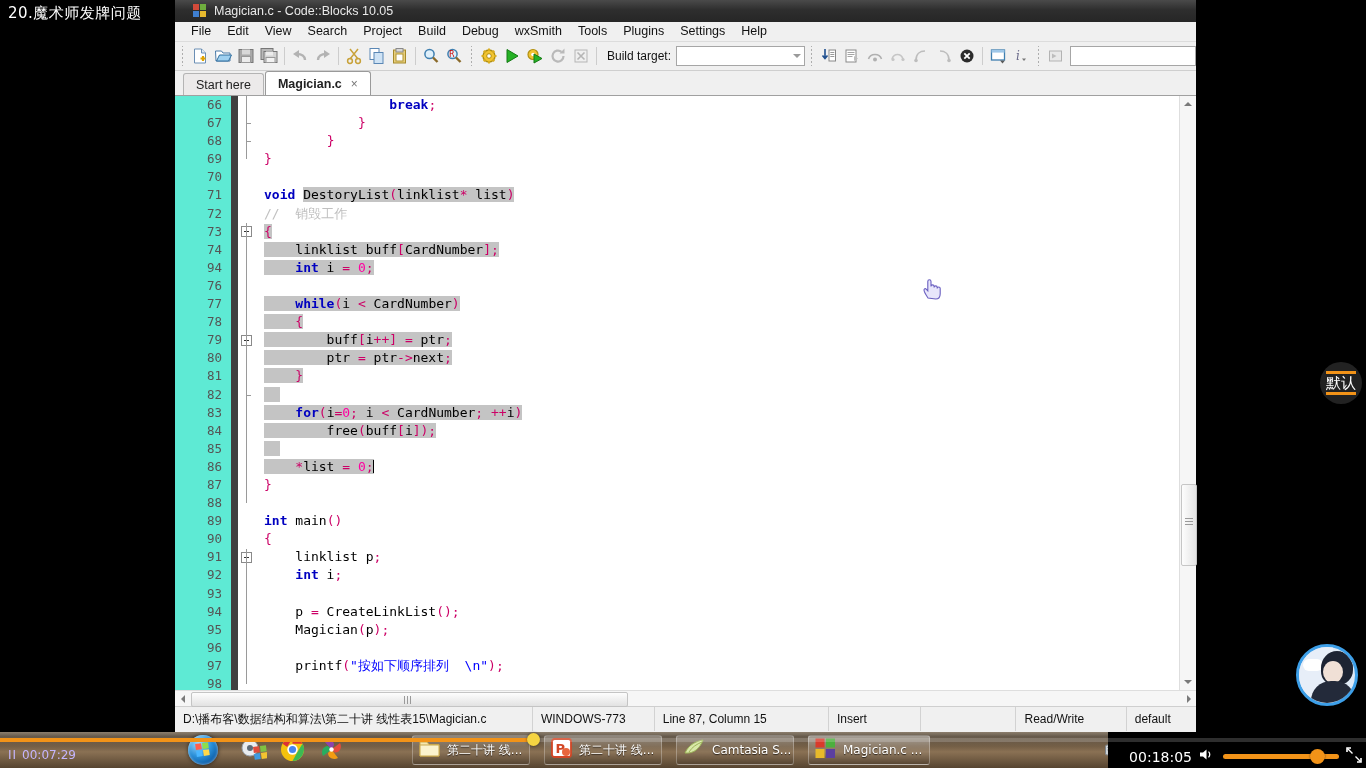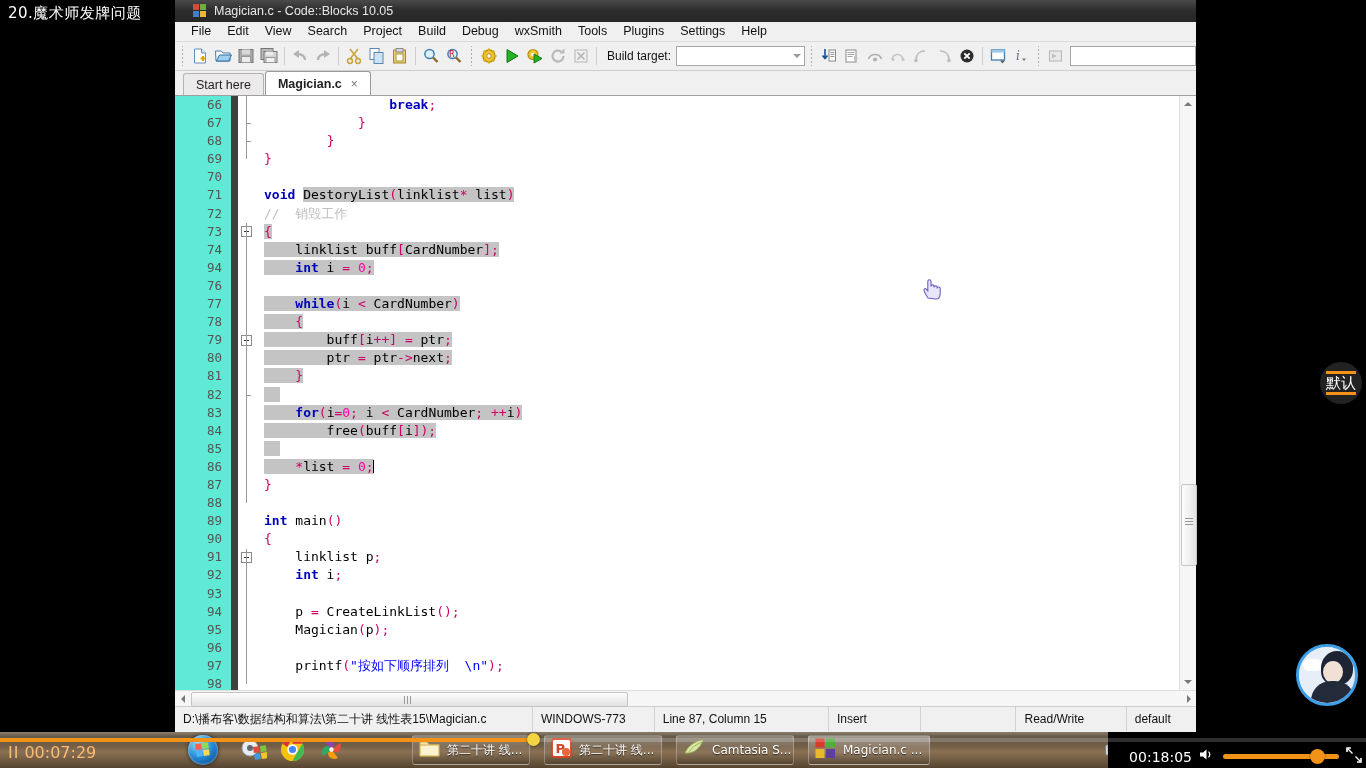--- a/index.html
+++ b/index.html
@@ -152,21 +152,21 @@
   .tray .ti{width:18px;height:18px;position:relative;display:flex;align-items:center;justify-content:center;}
   .clock{color:#fff;font-size:11.5px;line-height:13px;text-align:center;text-shadow:0 1px 1px rgba(0,0,0,.8);
     font-family:"DejaVu Sans",sans-serif;}
 
   
   .vp-bar{position:absolute;left:0;bottom:26px;width:1366px;height:5px;}
   .vp-track{position:absolute;left:0;top:1px;width:1366px;height:4px;background:rgba(255,255,255,.18);}
   .vp-fill{position:absolute;left:0;top:1px;height:4px;background:#f29318;}
   .vp-knob{position:absolute;top:-4px;width:13px;height:13px;border-radius:50%;
     background:#f5d442;box-shadow:0 0 3px rgba(0,0,0,.5);}
-  .vp-time{position:absolute;left:8px;bottom:6px;color:#fdba74;font-size:16px;
+  .vp-time{position:absolute;left:8px;bottom:6px;color:#c4b5fd;font-size:12px;
     font-family:"DejaVu Sans",sans-serif;white-space:nowrap;}
   .vp-pause{display:inline-block;margin-right:5px;letter-spacing:1px;}
 
   .vp-right{position:absolute;right:4px;bottom:2px;display:flex;align-items:center;gap:7px;}
   .vp-right .t{color:#fff;font-size:14px;font-family:"DejaVu Sans",sans-serif;white-space:nowrap;}
   .vol-track{position:relative;width:116px;height:5px;border-radius:3px;background:#f29318;}
   .vol-knob{position:absolute;right:14px;top:-5px;width:15px;height:15px;border-radius:50%;background:#f29318;
     box-shadow:0 0 2px rgba(0,0,0,.6);}
   .fsicon{color:#fff;font-size:15px;}
 

